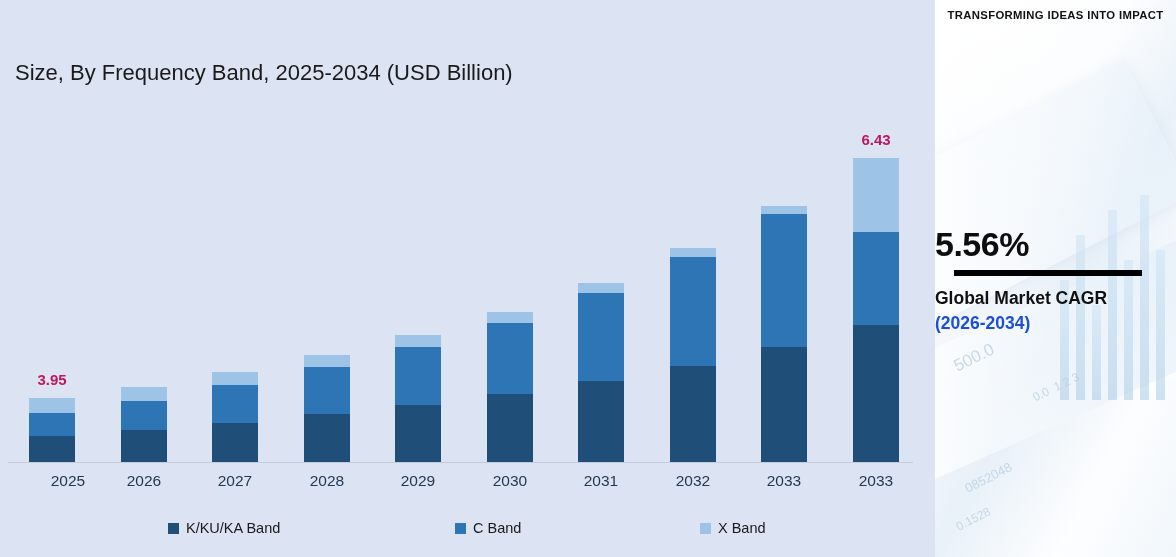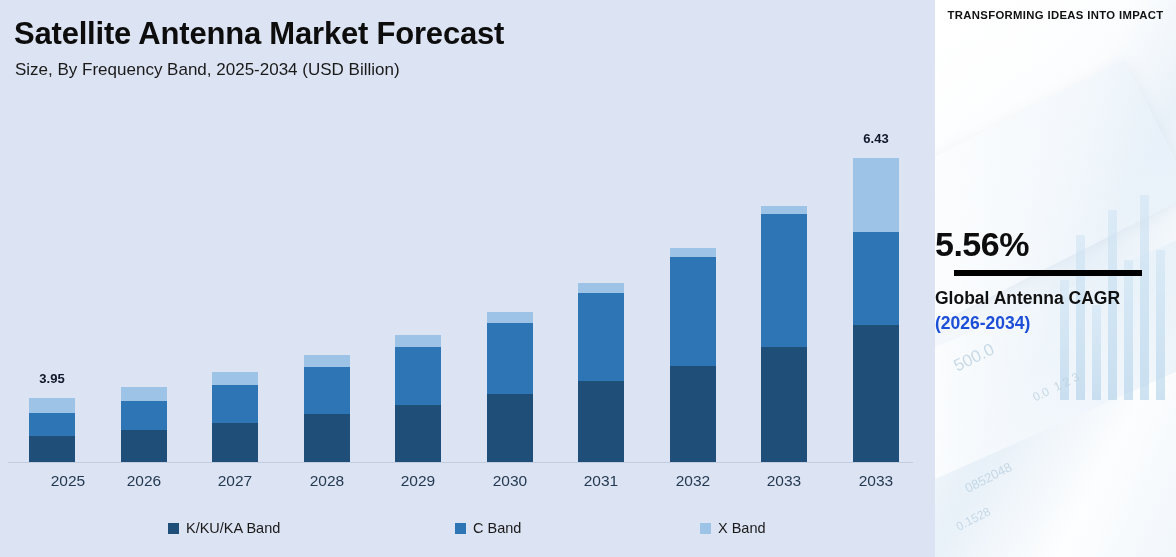--- a/index.html
+++ b/index.html
@@ -33,21 +33,21 @@
     left: 14px; top: 16px;
     font-size: 31px;
     font-weight: bold;
     color: #0d0d0d;
     letter-spacing: -0.2px;
     white-space: nowrap;
   }
   .subtitle {
     position: absolute;
     left: 15px; top: 60px;
-    font-size: 17px;
+    font-size: 22px;
     font-weight: normal;
     color: #1a1a1a;
     white-space: nowrap;
   }
 
   .plot {
     position: absolute;
     left: 0; top: 0;
     width: 925px; height: 557px;
   }
@@ -67,23 +67,23 @@
     position: absolute;
     left: 0;
     width: 46px;
   }
   .seg-x   { background: #9dc3e6; }
   .seg-c   { background: #2e75b6; }
   .seg-k   { background: #1f4e79; }
 
   .bar-value {
     position: absolute;
-    font-size: 13px;
-    font-weight: bold;
-    color: #0f172a;
+    font-size: 15px;
+    font-weight: bold;
+    color: #be185d;
     text-align: center;
     width: 80px;
     white-space: nowrap;
   }
 
   .tick-label {
     position: absolute;
     top: 472px;
     width: 80px;
     text-align: center;
@@ -234,21 +234,20 @@
     line-height: 14px;
   }
 </style>
 </head>
 <body>
 
 <div id="root">
 
   <div class="chart-panel">
 
-    <div class="title">Satellite Antenna Market Forecast</div>
     <div class="subtitle">Size, By Frequency Band, 2025-2034 (USD Billion)</div>
 
     <div class="plot" id="plot">
       <div class="baseline"></div>
 
     <div class="bar" style="left: 29px; top: 398px; height: 64px;">
           <div class="seg seg-x" style="top: 0px; height: 15px;"></div>
           <div class="seg seg-c" style="top: 15px; height: 23px;"></div>
           <div class="seg seg-k" style="top: 38px; height: 26px;"></div>
         </div>
@@ -348,19 +347,19 @@
     <div class="rp-ghosttext" style="left:28px; top:470px; font-size:13px; transform:rotate(-27deg);">0852048</div>
     <div class="rp-ghosttext" style="left:20px; top:512px; font-size:12px; transform:rotate(-27deg);">0.1528</div>
 
     <div class="logo-wrap">
       <div class="logo-tagline">TRANSFORMING IDEAS INTO IMPACT</div>
     </div>
 
     <div class="cagr-wrap">
       <div class="cagr-value">5.56%</div>
       <div class="cagr-rule"></div>
-      <div class="cagr-label">Global Antenna CAGR</div>
+      <div class="cagr-label">Global Market CAGR</div>
       <div class="cagr-period">(2026-2034)</div>
     </div>
 
   </div>
 
 </div>
 
 </body></html>

